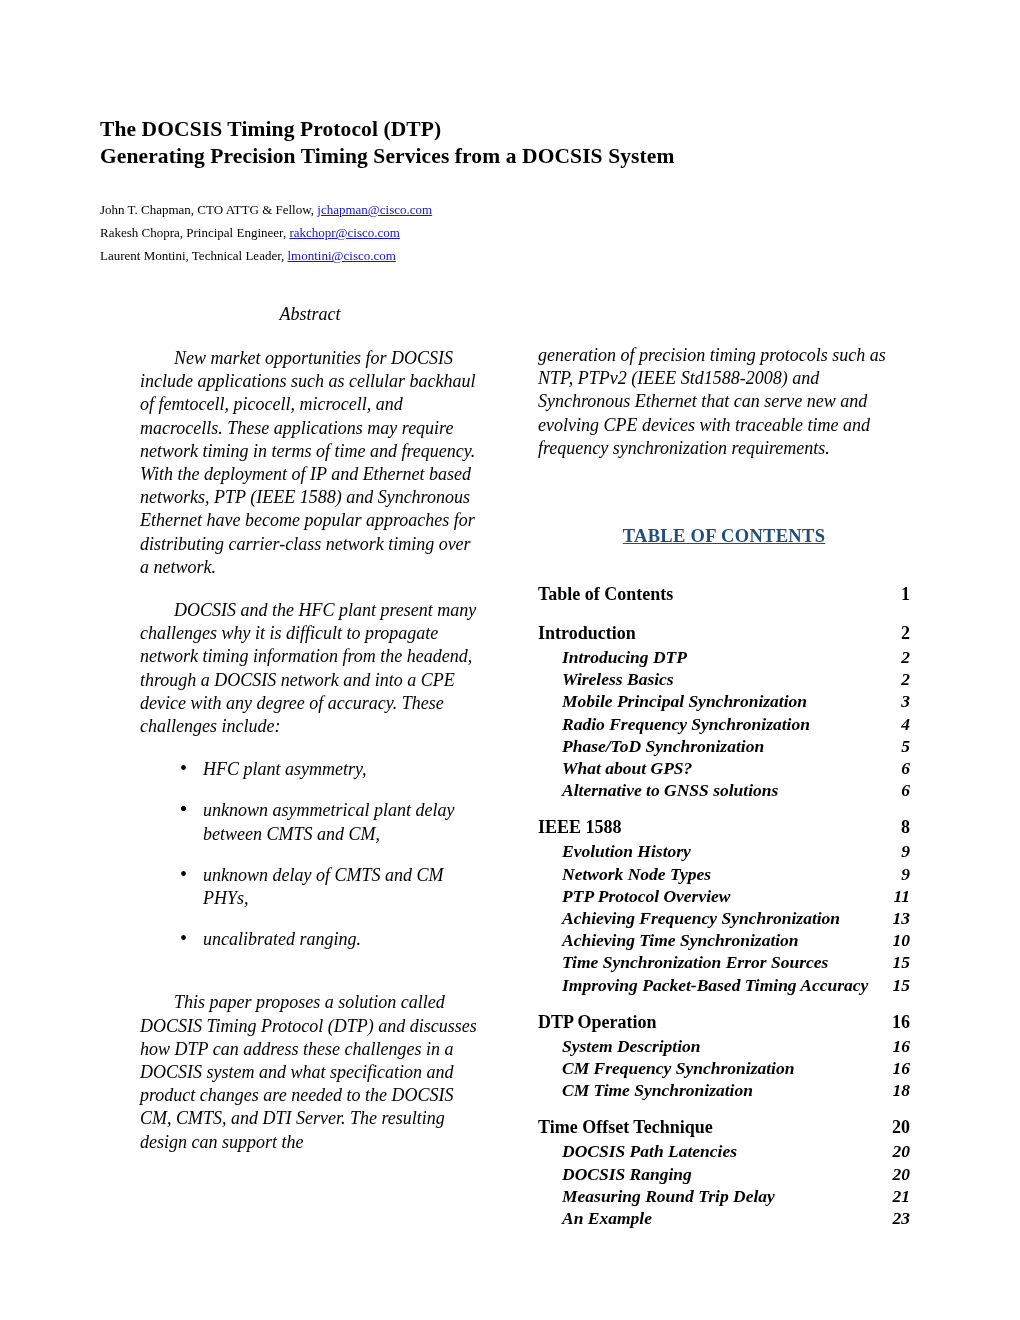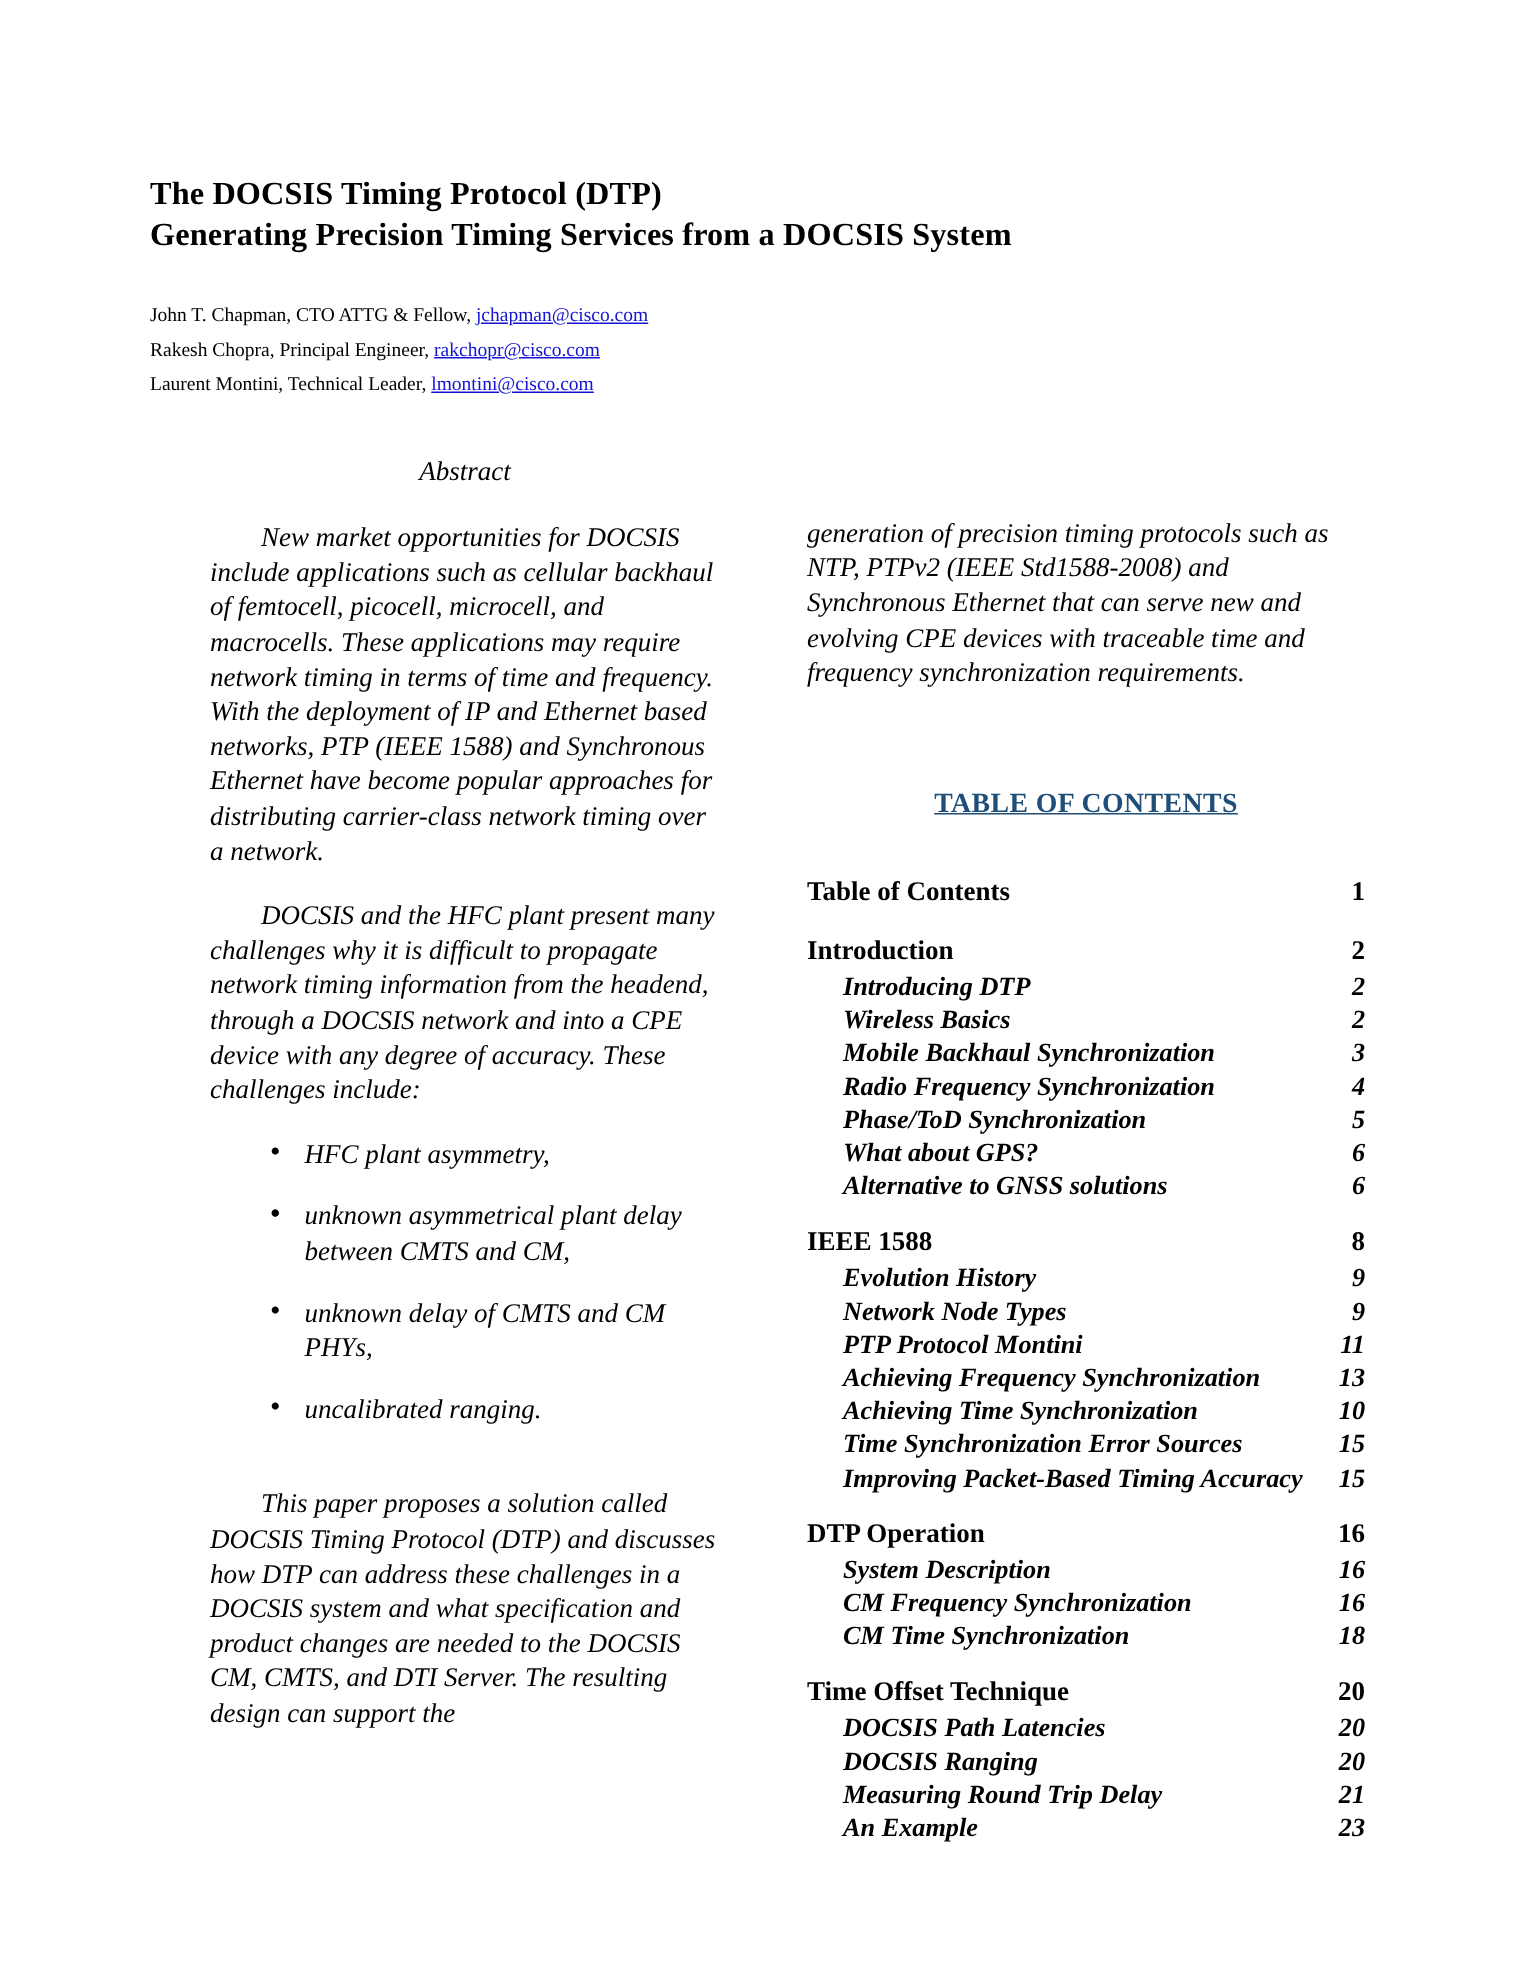--- a/index.html
+++ b/index.html
@@ -206,21 +206,21 @@
     </div>
     <div class="toc-row toc-l2">
       <span class="toc-label">Introducing DTP</span>
       <span class="toc-page">2</span>
     </div>
     <div class="toc-row toc-l2">
       <span class="toc-label">Wireless Basics</span>
       <span class="toc-page">2</span>
     </div>
     <div class="toc-row toc-l2">
-      <span class="toc-label">Mobile Backhaul Synchronization</span>
+      <span class="toc-label">Mobile Principal Synchronization</span>
       <span class="toc-page">3</span>
     </div>
     <div class="toc-row toc-l2">
       <span class="toc-label">Radio Frequency Synchronization</span>
       <span class="toc-page">4</span>
     </div>
     <div class="toc-row toc-l2">
       <span class="toc-label">Phase/ToD Synchronization</span>
       <span class="toc-page">5</span>
     </div>
@@ -238,21 +238,21 @@
     </div>
     <div class="toc-row toc-l2">
       <span class="toc-label">Evolution History</span>
       <span class="toc-page">9</span>
     </div>
     <div class="toc-row toc-l2">
       <span class="toc-label">Network Node Types</span>
       <span class="toc-page">9</span>
     </div>
     <div class="toc-row toc-l2">
-      <span class="toc-label">PTP Protocol Montini</span>
+      <span class="toc-label">PTP Protocol Overview</span>
       <span class="toc-page">11</span>
     </div>
     <div class="toc-row toc-l2">
       <span class="toc-label">Achieving Frequency Synchronization</span>
       <span class="toc-page">13</span>
     </div>
     <div class="toc-row toc-l2">
       <span class="toc-label">Achieving Time Synchronization</span>
       <span class="toc-page">10</span>
     </div>

